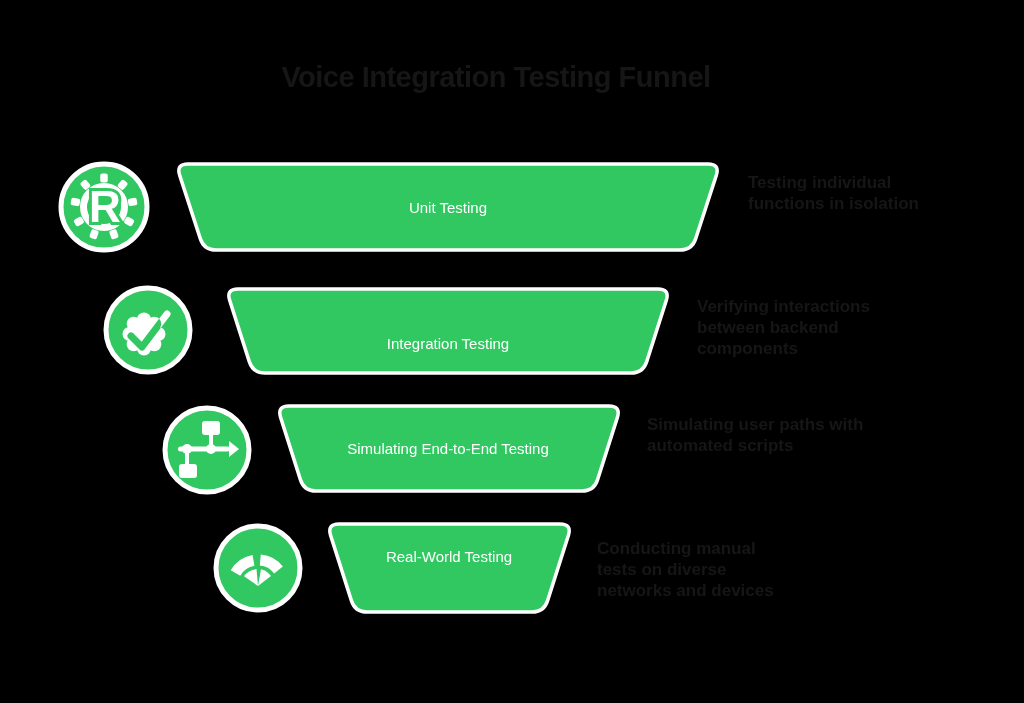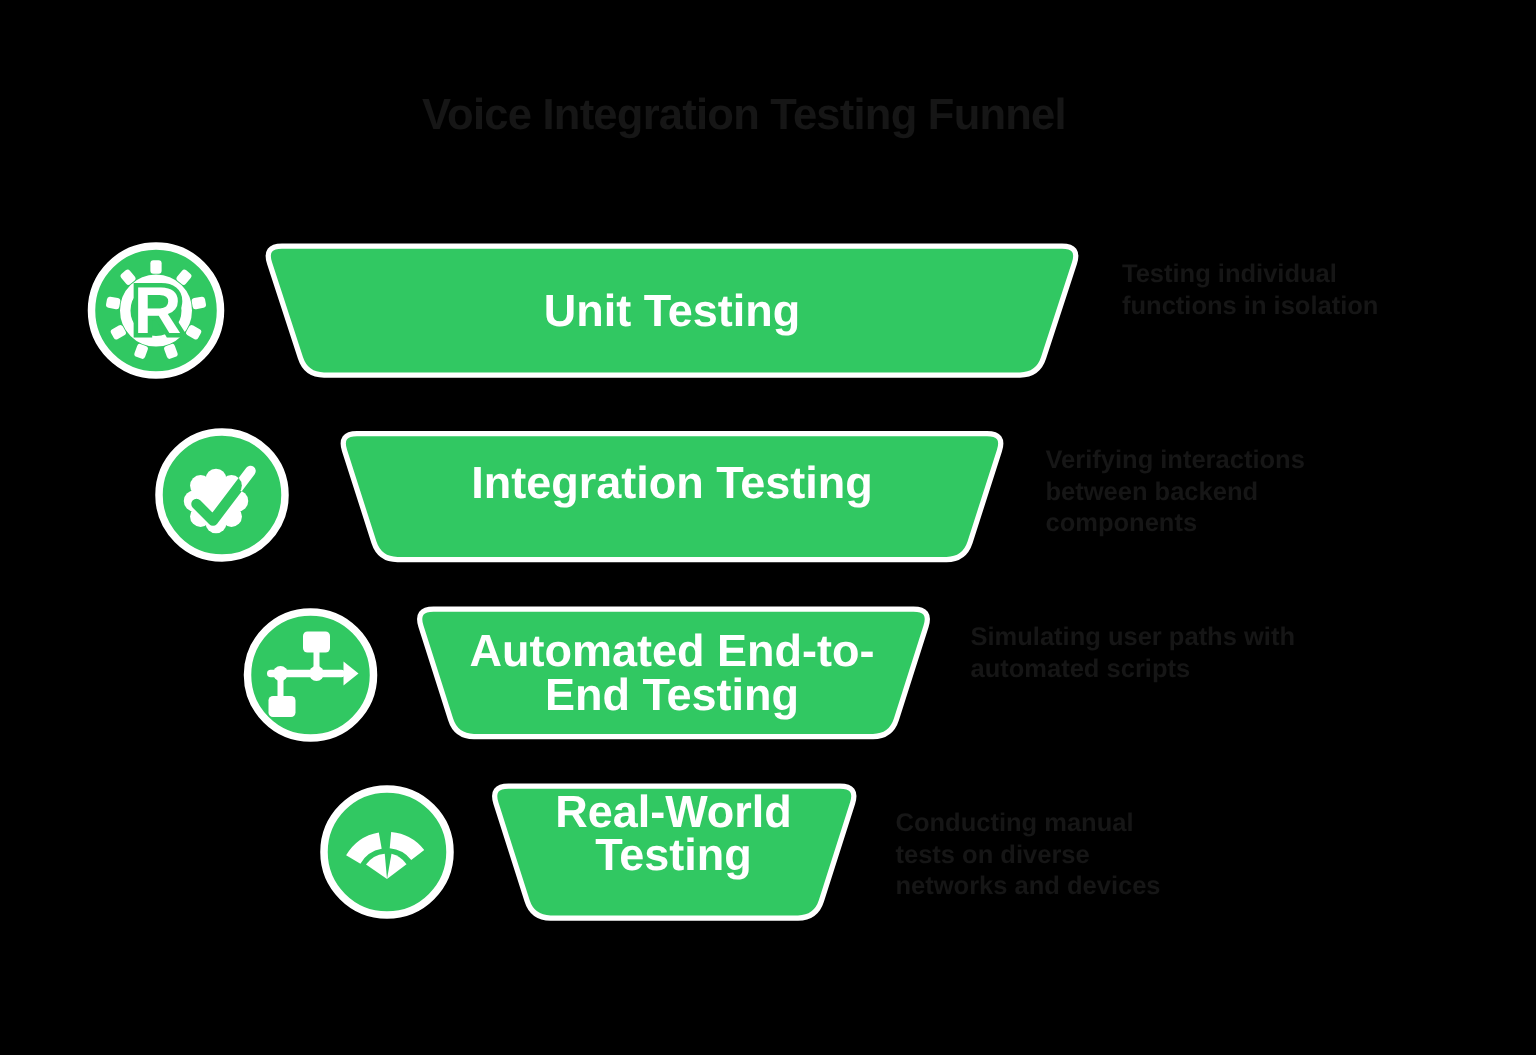--- a/index.html
+++ b/index.html
@@ -8,24 +8,24 @@
     font-family:"Liberation Sans","DejaVu Sans",sans-serif;
   }
   .title{
     position:absolute;left:0;top:61px;width:992px;margin:0;
     text-align:center;font-size:29px;font-weight:700;letter-spacing:-0.5px;
     color:#161616;
   }
   .shape-layer{position:absolute;left:0;top:0;}
   .stage-label{
     position:absolute;display:flex;align-items:center;justify-content:center;
-    text-align:center;color:#fff;font-weight:700;font-size:30px;line-height:29px;
+    text-align:center;color:#fff;font-weight:400;font-size:15px;line-height:29px;
   }
   .lbl1{left:248px;top:164px;width:400px;height:86px;}
-  .lbl2{left:248px;top:280px;width:400px;height:84px;}
+  .lbl2{left:248px;top:301px;width:400px;height:84px;}
   .lbl3{left:298px;top:406px;width:300px;height:85px;}
   .lbl4{left:349px;top:524px;width:200px;height:64px;}
   .stage-desc{
     position:absolute;color:#161616;font-weight:700;font-size:17px;line-height:21px;
   }
   .desc1{left:748px;top:172px;width:180px;}
   .desc2{left:697px;top:296px;width:195px;}
   .desc3{left:647px;top:414px;width:220px;}
   .desc4{left:597px;top:538px;width:190px;}
   .icon{position:absolute;}
@@ -135,21 +135,21 @@
     </g>
   </svg>
 
   <div class="stage-label lbl1">
     <span>Unit Testing</span>
   </div>
   <div class="stage-label lbl2">
     <span>Integration Testing</span>
   </div>
   <div class="stage-label lbl3">
-    <span>Automated End-to-End Testing</span>
+    <span>Simulating End-to-End Testing</span>
   </div>
   <div class="stage-label lbl4">
     <span>Real-World Testing</span>
   </div>
 
   <div class="stage-desc desc1">Testing individual functions in isolation</div>
   <div class="stage-desc desc2">Verifying interactions between backend components</div>
   <div class="stage-desc desc3">Simulating user paths with automated scripts</div>
   <div class="stage-desc desc4">Conducting manual tests on diverse networks and devices</div>
 

